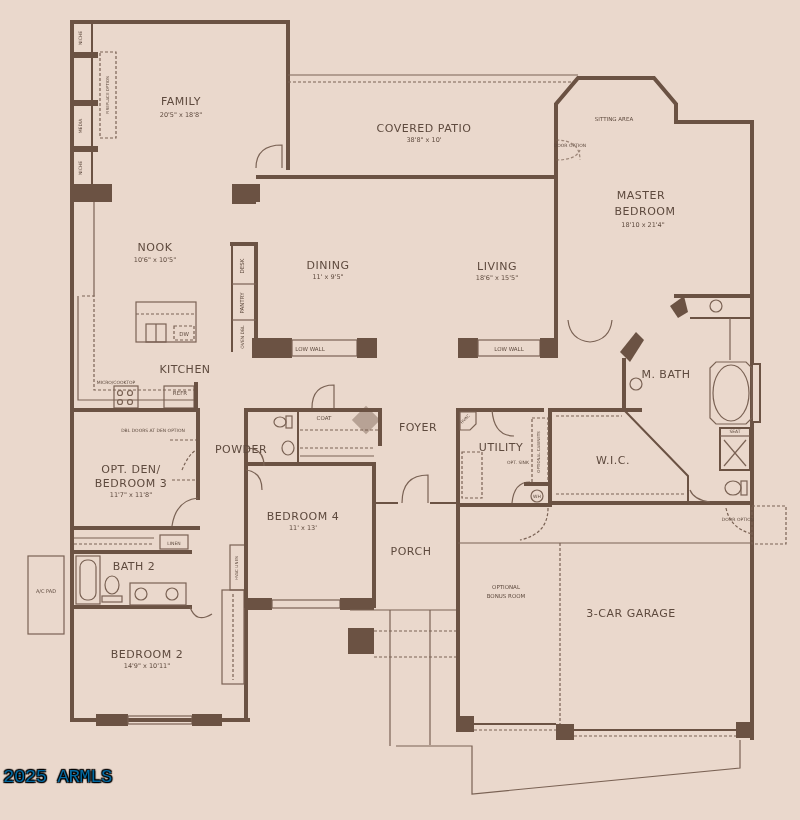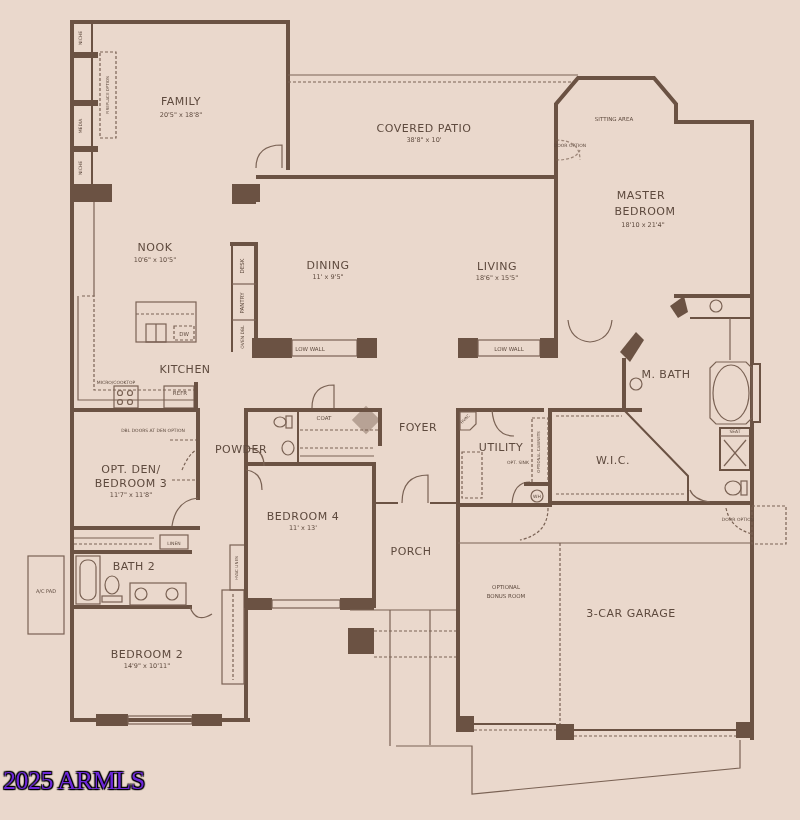--- a/index.html
+++ b/index.html
@@ -7,22 +7,22 @@
          font-family:"Liberation Sans", sans-serif; }
   #plan { position:absolute; left:0; top:0; width:800px; height:820px; }
   .wall { fill:none; stroke:#6b5243; stroke-width:4; stroke-linecap:square; }
   .wall-thin { fill:none; stroke:#6b5243; stroke-width:2; }
   .line { fill:none; stroke:#7a6254; stroke-width:1.2; }
   .dash { fill:none; stroke:#7a6254; stroke-width:1.2; stroke-dasharray:3 2; }
   .block { fill:#6b5243; }
   .room-label { fill:#5e4a3e; font-family:"DejaVu Sans", sans-serif; font-size:11px; letter-spacing:0.5px; text-anchor:middle; }
   .room-dim { fill:#5e4a3e; font-family:"DejaVu Sans", sans-serif; font-size:6.5px; text-anchor:middle; }
   .small-label { fill:#5e4a3e; font-family:"DejaVu Sans", sans-serif; font-size:5.5px; text-anchor:middle; }
-  .watermark { position:absolute; left:3px; top:766px; font-family:Liberation Serif, serif;
-               font-size:26px; color:#6d28d9; letter-spacing:-0.5px;
+  .watermark { position:absolute; left:3px; top:766px; font-family:Liberation Mono, monospace;
+               font-size:19px; color:#0369a1; letter-spacing:-0.5px;
                text-shadow:0 0 2px #000, 1px 1px 1px #000, -1px -1px 1px #000, 1px -1px 1px #000, -1px 1px 1px #000; }
 </style>
 </head>
 <body>
 
 <svg id="plan" viewBox="0 0 800 820" xmlns="http://www.w3.org/2000/svg">
 
   <g>
     <polyline class="wall" points="72,22 288,22 288,75"></polyline>
     <line class="wall" x1="72" y1="22" x2="72" y2="720"></line>

